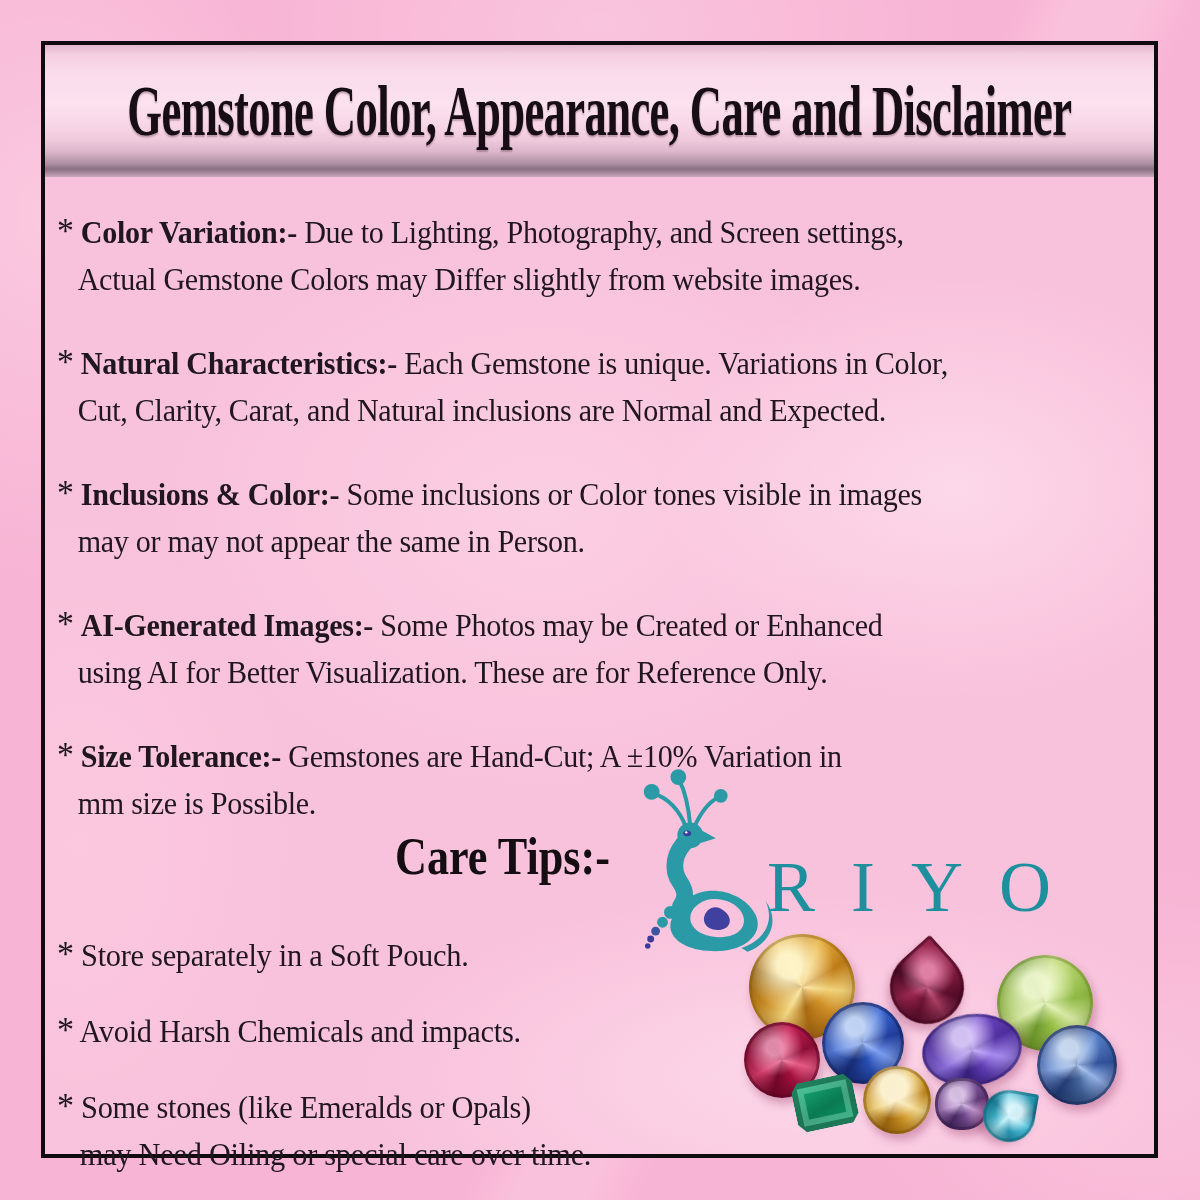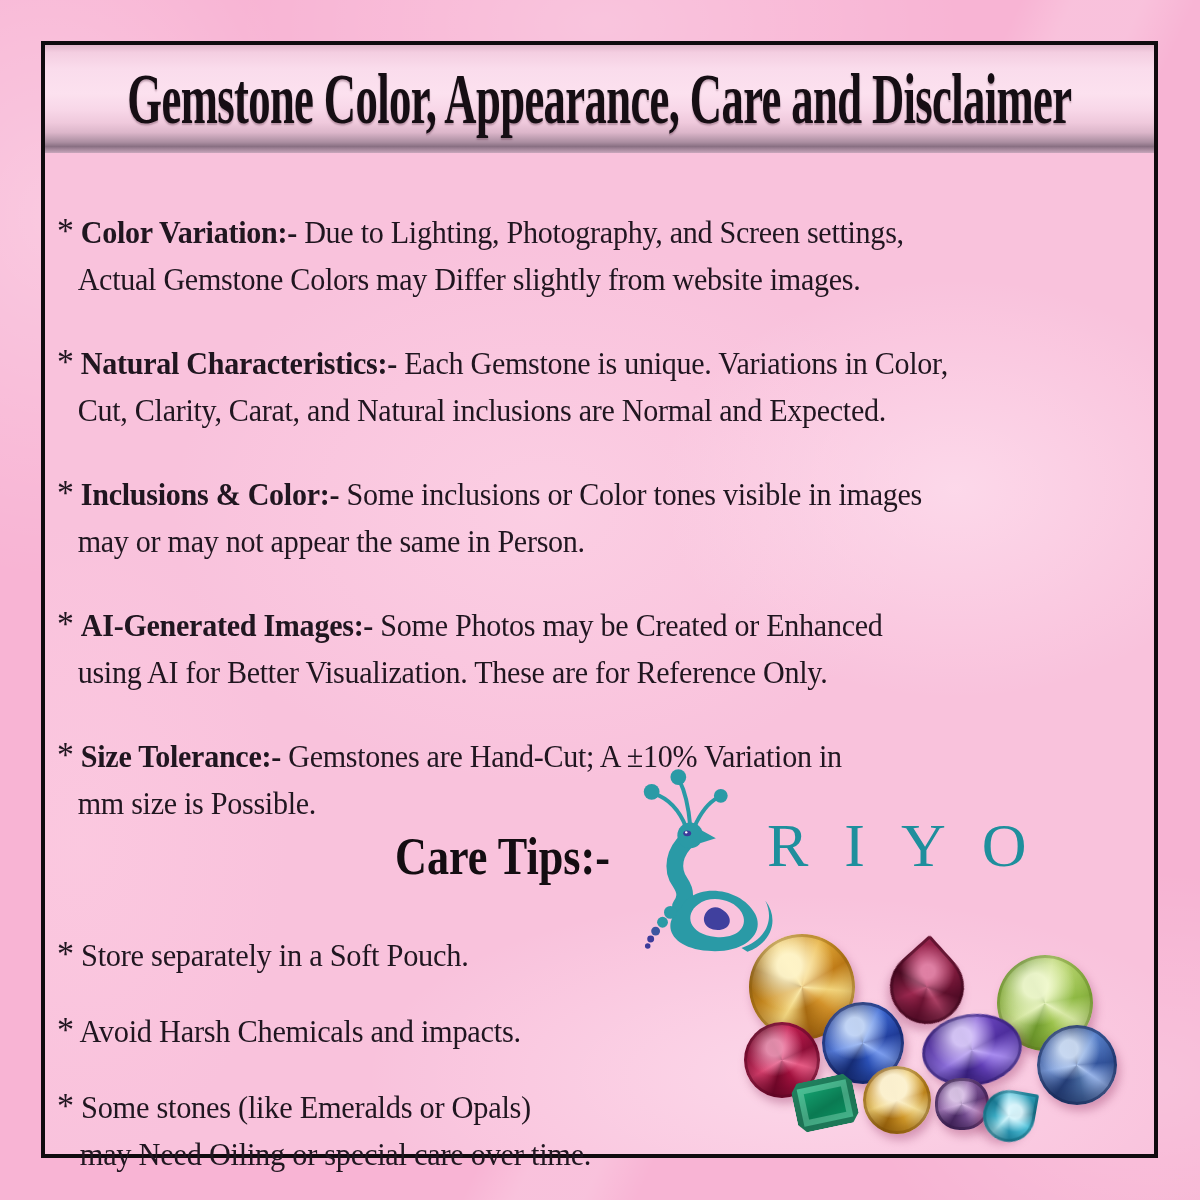--- a/index.html
+++ b/index.html
@@ -19,43 +19,43 @@
   .frame{position:absolute;left:41px;top:41px;width:1109px;height:1109px;
     border:4px solid #100b0f;
     background-color:#f9c2dc;
     background-image:
       radial-gradient(ellipse 420px 300px at 82% 40%, rgba(255,231,243,.60), transparent 70%),
       radial-gradient(ellipse 520px 380px at 45% 42%, rgba(253,216,233,.55), transparent 72%),
       radial-gradient(ellipse 620px 260px at 68% 93%, rgba(255,236,246,.50), transparent 70%),
       radial-gradient(ellipse 300px 460px at 3% 72%, rgba(252,203,225,.65), transparent 70%);}
 
   
-  .header{position:absolute;left:0;top:0;right:0;height:108px;
+  .header{position:absolute;left:0;top:0;right:0;height:132px;
     display:flex;align-items:center;justify-content:center;
     background:linear-gradient(180deg,
       #e3b7cc 0%, #f4cee1 7%, #fadcec 22%, #fce1ef 45%, #f8d7e8 60%,
       #efc9dc 72%, #dcb6ca 81%, #ab8ea1 90%, #897083 94%, #c9a7bc 100%);}
   .header h1{margin:0;font-size:72px;font-weight:700;color:#160e14;white-space:nowrap;}
   .header h1 span{display:inline-block;transform:scaleX(.62);transform-origin:50% 50%;
     letter-spacing:-1px;text-shadow:0 2px 2px rgba(90,50,70,.35);}
 
   
   .bullets{position:absolute;left:12px;top:163px;width:1150px;color:#201620;}
   .bullets p{margin:0 0 36px 0;font-size:32px;line-height:47px;letter-spacing:-.3px;
     white-space:pre-line;padding-left:22px;text-indent:-22px;
     transform:scaleX(.94);transform-origin:0 0;}
   .bullets b{font-weight:700;}
   .mark{font-size:1.12em;}
 
   
   .care-heading{position:absolute;left:350px;top:782px;margin:0;
     font-size:52px;font-weight:700;color:#140d12;white-space:nowrap;
     transform:scaleX(.85);transform-origin:0 0;}
-  .brand-name{position:absolute;left:722px;top:765px;
-    font-size:62px;font-weight:400;color:#1e8f9d;letter-spacing:36px;white-space:nowrap;}
+  .brand-name{position:absolute;left:722px;top:801px;
+    font-size:72px;font-weight:400;color:#1e8f9d;letter-spacing:36px;white-space:nowrap;}
   .peacock{position:absolute;left:580px;top:718px;}
 
   .care-tips{position:absolute;left:12px;top:886px;width:900px;color:#201620;}
   .care-tips p{margin:0 0 28px 0;font-size:32px;line-height:47px;letter-spacing:-.3px;
     white-space:pre-line;padding-left:24px;text-indent:-24px;
     transform:scaleX(.95);transform-origin:0 0;}
 
   
   .gem{position:absolute;filter:drop-shadow(3px 6px 5px rgba(140,40,90,.35));}
   .round{border-radius:50%;}

